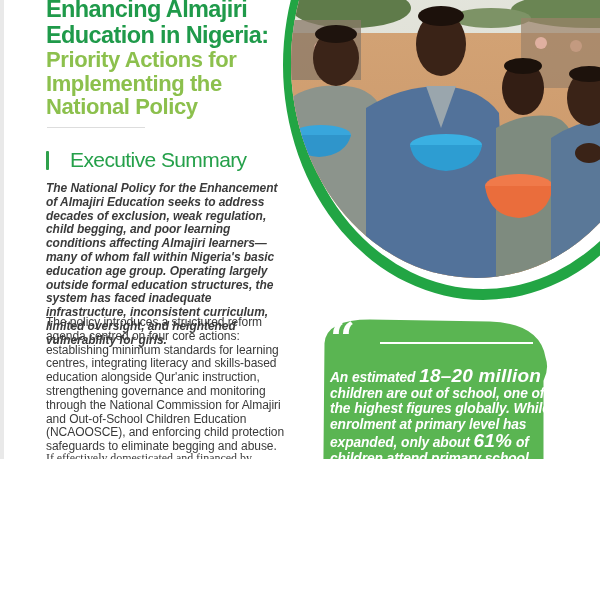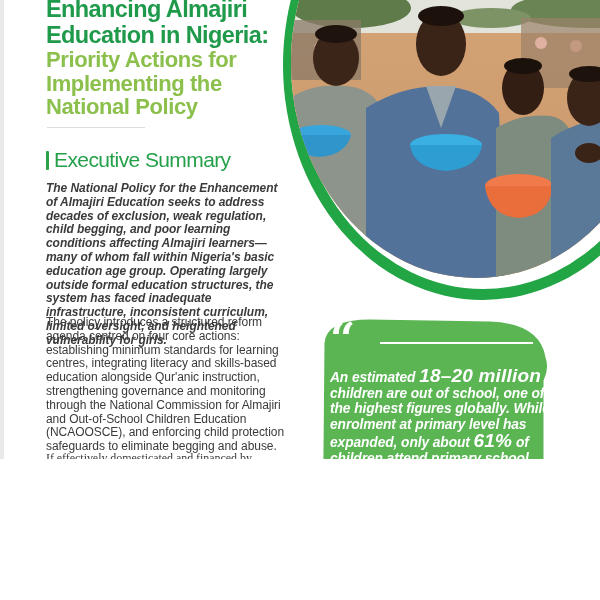--- a/index.html
+++ b/index.html
@@ -10,21 +10,21 @@
     .left-border { position: absolute; left: 0; top: 0; width: 4px; height: 600px; background: #e9e9e9; }
 
     .bottom-band { position: absolute; left: 4px; top: 560px; width: 596px; height: 40px; background: #f7f6dd; }
 
     
     .title-main { position: absolute; left: 46px; top: -4px; width: 260px; color: #1f9a4a; font-weight: 700; font-size: 23.5px; line-height: 26px; letter-spacing: -0.6px; }
     .title-sub { position: absolute; left: 46px; top: 48px; width: 260px; color: #8cc04d; font-weight: 700; font-size: 22px; line-height: 23.5px; letter-spacing: -0.4px; }
     .title-divider { position: absolute; left: 47px; top: 127px; width: 98px; height: 1px; background: #dddddd; }
 
     
-    .section-heading { position: absolute; left: 46px; display: flex; align-items: center; }
+    .section-heading { position: absolute; left: 46px; display: flex; align-items: center; gap: 16px; }
     .section-bar { width: 3px; height: 19px; background: #2ea04b; margin-right: 5px; border-radius: 1px; }
     .section-title { color: #25a04a; font-size: 21px; font-weight: 400; letter-spacing: -0.6px; line-height: 24px; }
     .exec-heading { top: 148px; }
     .context-heading { top: 571px; }
 
     .para { position: absolute; left: 46px; width: 238px; color: #3a3a3a; font-size: 12px; line-height: 13.8px; letter-spacing: -0.05px; }
     .para-intro { top: 182px; font-weight: 700; font-style: italic; color: #3b3b3b; }
     .para-2 { top: 316px; }
     .para-3 { top: 452px; font-family: Liberation Serif, serif; }
 

